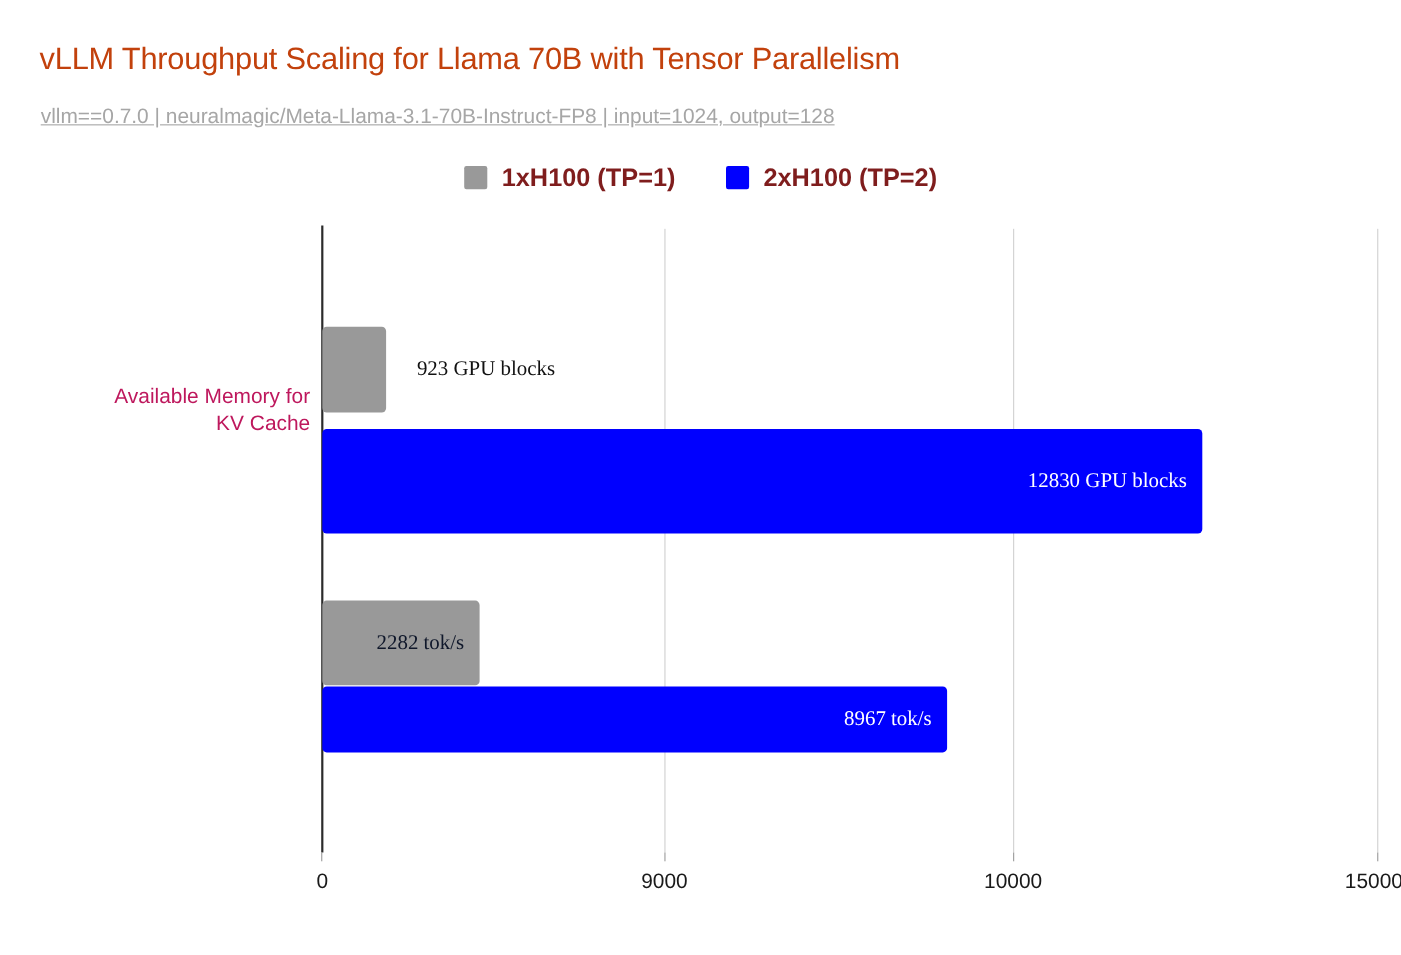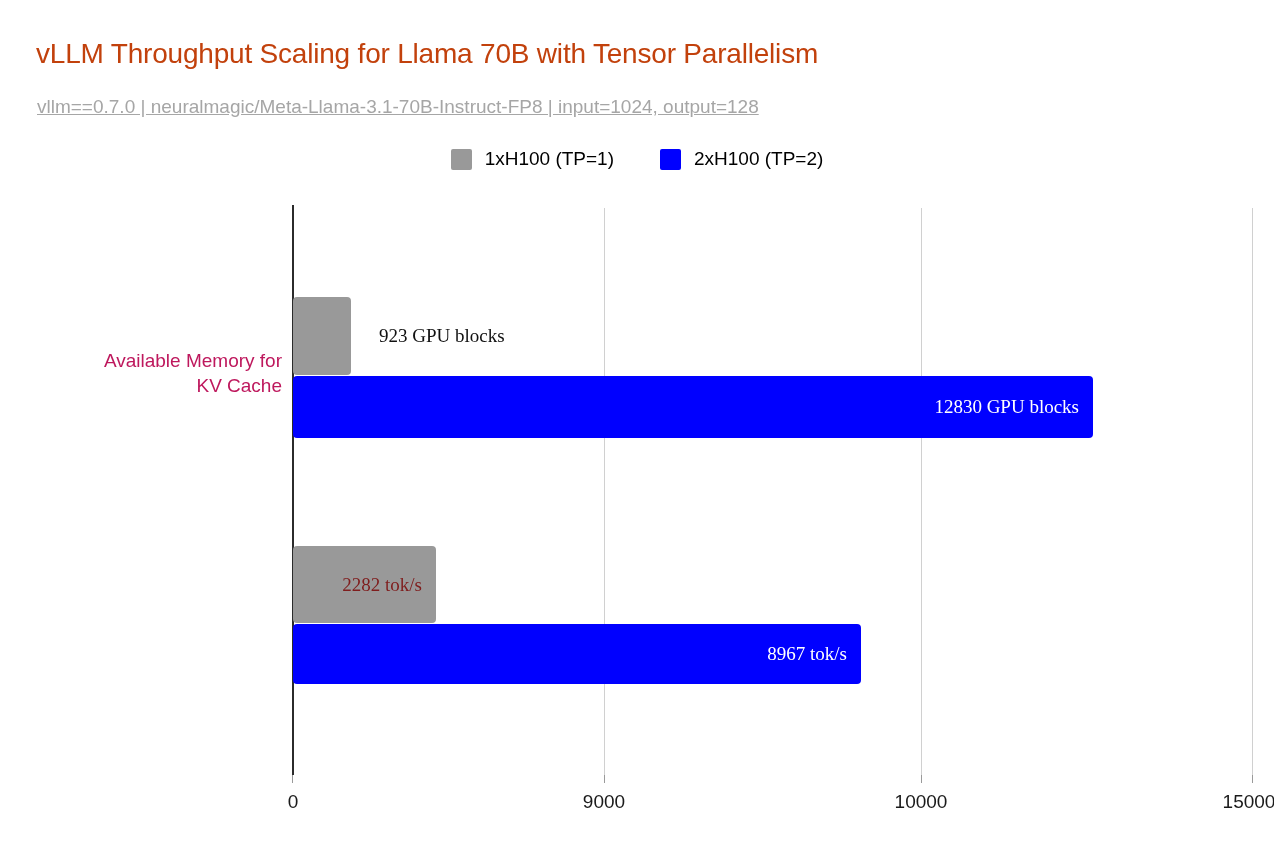--- a/index.html
+++ b/index.html
@@ -54,23 +54,24 @@
     align-items: center;
     gap: 13px;
   }
   .legend-swatch {
     width: 21px;
     height: 21px;
     border-radius: 2px;
     display: block;
   }
   .legend-label {
-    font-size: 19px;
-    color: #000000;
-    white-space: nowrap;
+    font-size: 23px;
+    color: #7f1d1d;
+    white-space: nowrap;
+    font-weight: bold;
   }
 
   
   
   #plot {
     position: absolute;
     left: 0;
     top: 0;
     width: 1274px;
     height: 868px;
@@ -136,21 +137,21 @@
     white-space: nowrap;
     display: flex;
     align-items: center;
     height: 100%;
   }
   .bar-label.inside {
     color: #ffffff;
     right: 14px;
   }
   .bar-label.inside-dark {
-    color: #7f1d1d;
+    color: #0f172a;
     right: 14px;
     text-align: right;
   }
   .bar-label.outside {
     color: #111111;
     left: 100%;
     margin-left: 28px;
   }
 </style>
 </head>
@@ -188,21 +189,21 @@
   <div class="x-tick-label" style="left:921px">10000</div>
   <div class="x-tick-label" style="left:1249px">15000</div>
 
   <div class="cat-label" style="top:348px">Available Memory for
 KV Cache</div>
 
   <div class="bar gray" style="top:297px; height:78px; width:58px;">
     <span class="bar-label outside">923 GPU blocks</span>
   </div>
 
-  <div class="bar blue" style="top:376px; height:62px; width:800px;">
+  <div class="bar blue" style="top:390px; height:95px; width:800px;">
     <span class="bar-label inside">12830 GPU blocks</span>
   </div>
 
   <div class="bar gray" style="top:546px; height:77px; width:143px;">
     <span class="bar-label inside-dark">2282 tok/s</span>
   </div>
 
   <div class="bar blue" style="top:624px; height:60px; width:568px;">
     <span class="bar-label inside">8967 tok/s</span>
   </div>

